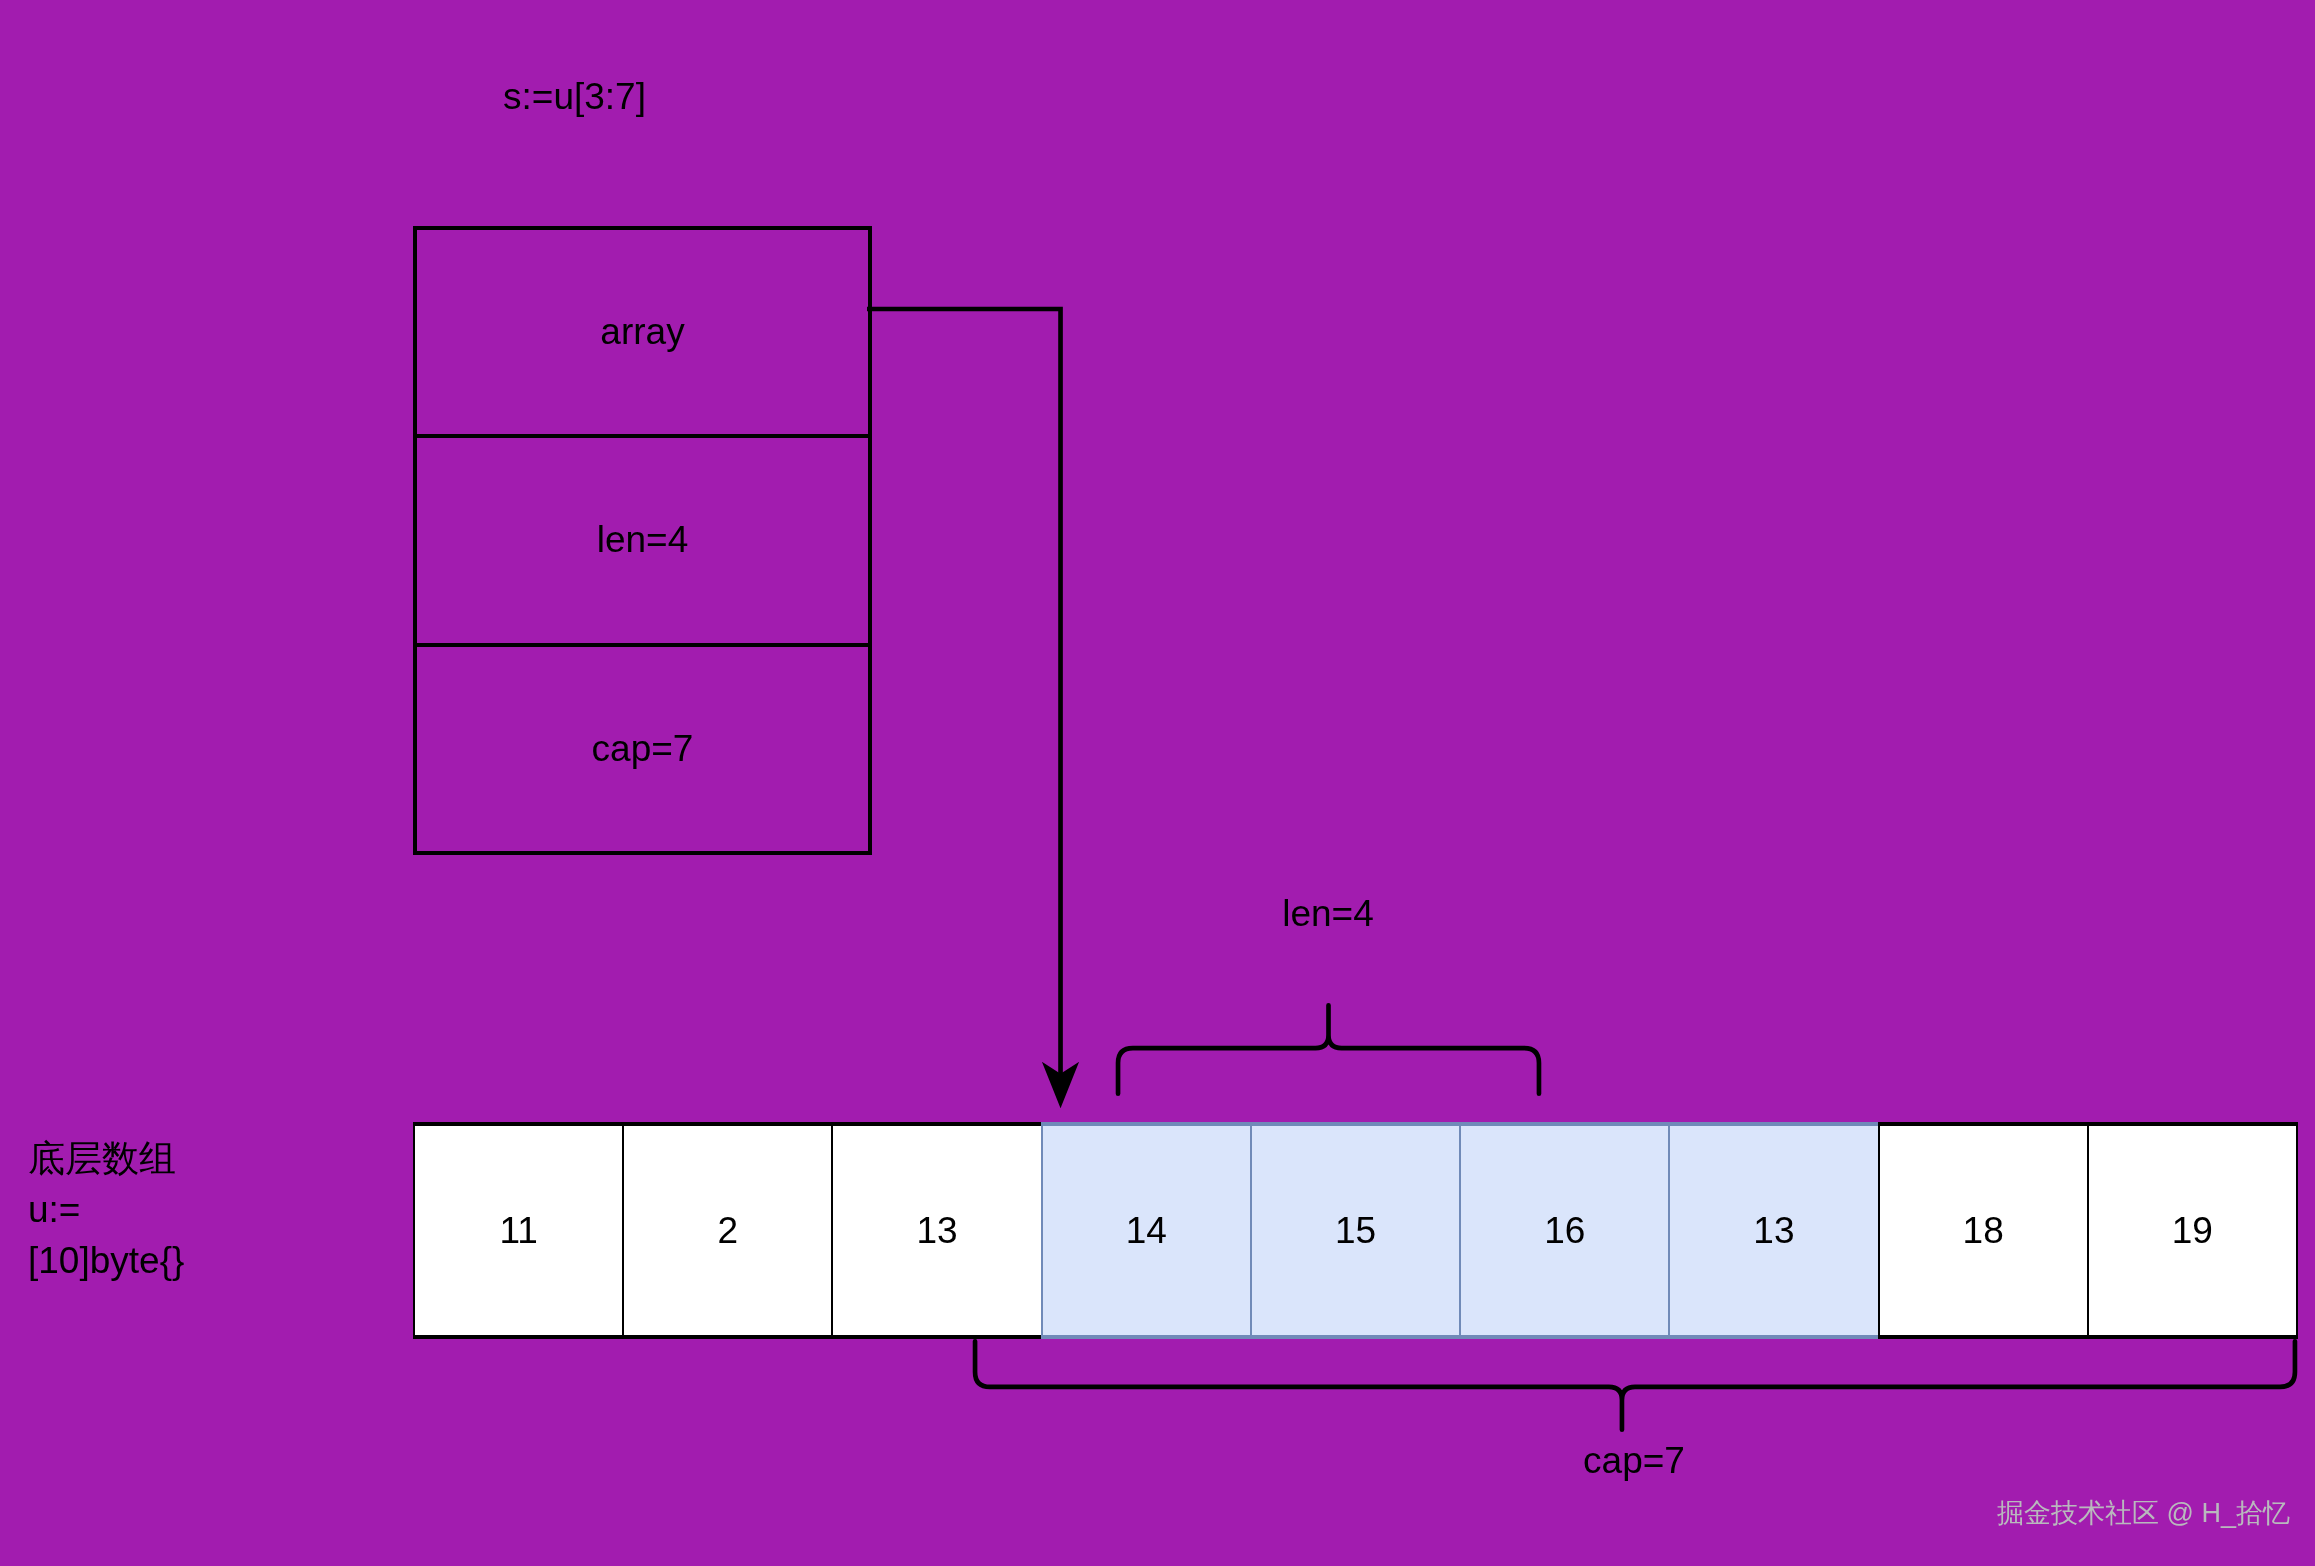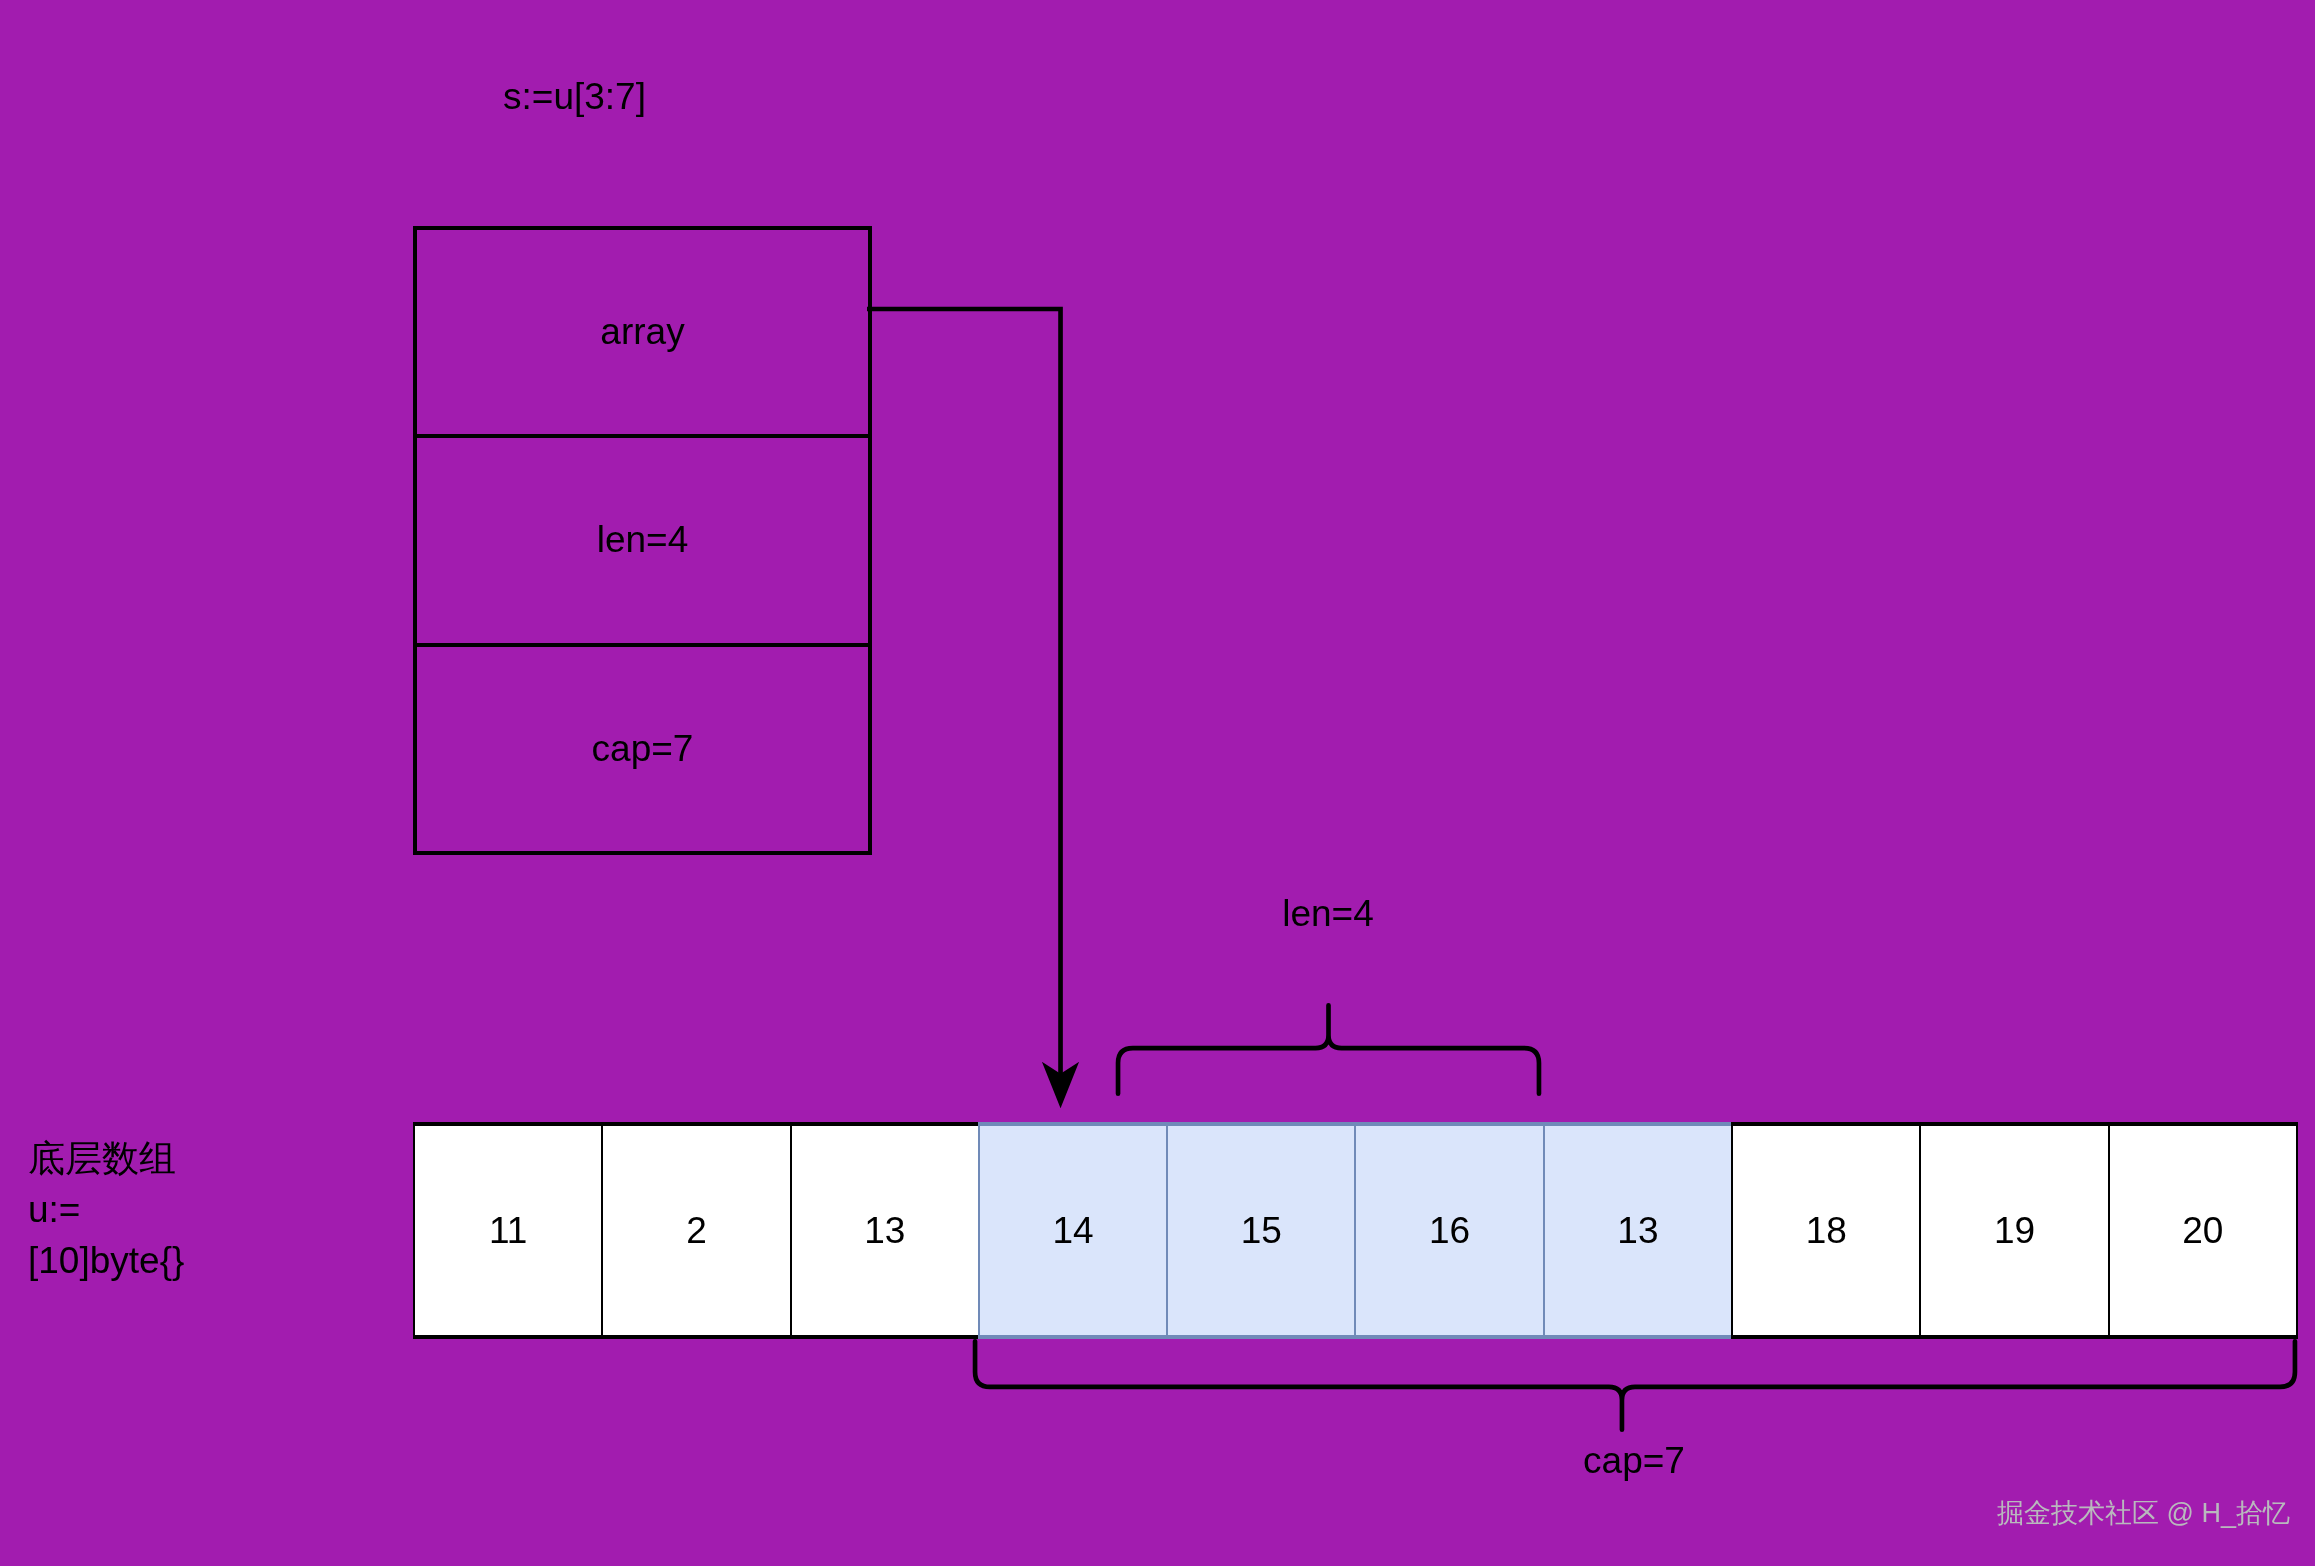--- a/index.html
+++ b/index.html
@@ -210,23 +210,20 @@
     </div>
     <div class="array-cell highlight">
       <span>13</span>
     </div>
     <div class="array-cell plain">
       <span>18</span>
     </div>
     <div class="array-cell plain">
       <span>19</span>
     </div>
-    <div class="array-cell plain">
-      <span>20</span>
-    </div>
   </div>
 
   <div id="len-label">len=4</div>
   <svg id="len-brace" viewBox="0 0 480 95" width="447" height="89">
     <path d="M14,95 L14,62 Q14,46 30,46 L226,46 Q240,46 240,32 L240,0
              M240,32 Q240,46 254,46 L450,46 Q466,46 466,62 L466,95" fill="none" stroke="#000000" stroke-width="5" stroke-linecap="round" stroke-linejoin="round"></path>
   </svg>
 
   <svg id="cap-brace" viewBox="0 0 1444 95" width="1346" height="89">
     <path d="M14,0 L14,33 Q14,49 30,49 L694,49 Q708,49 708,63 L708,95

